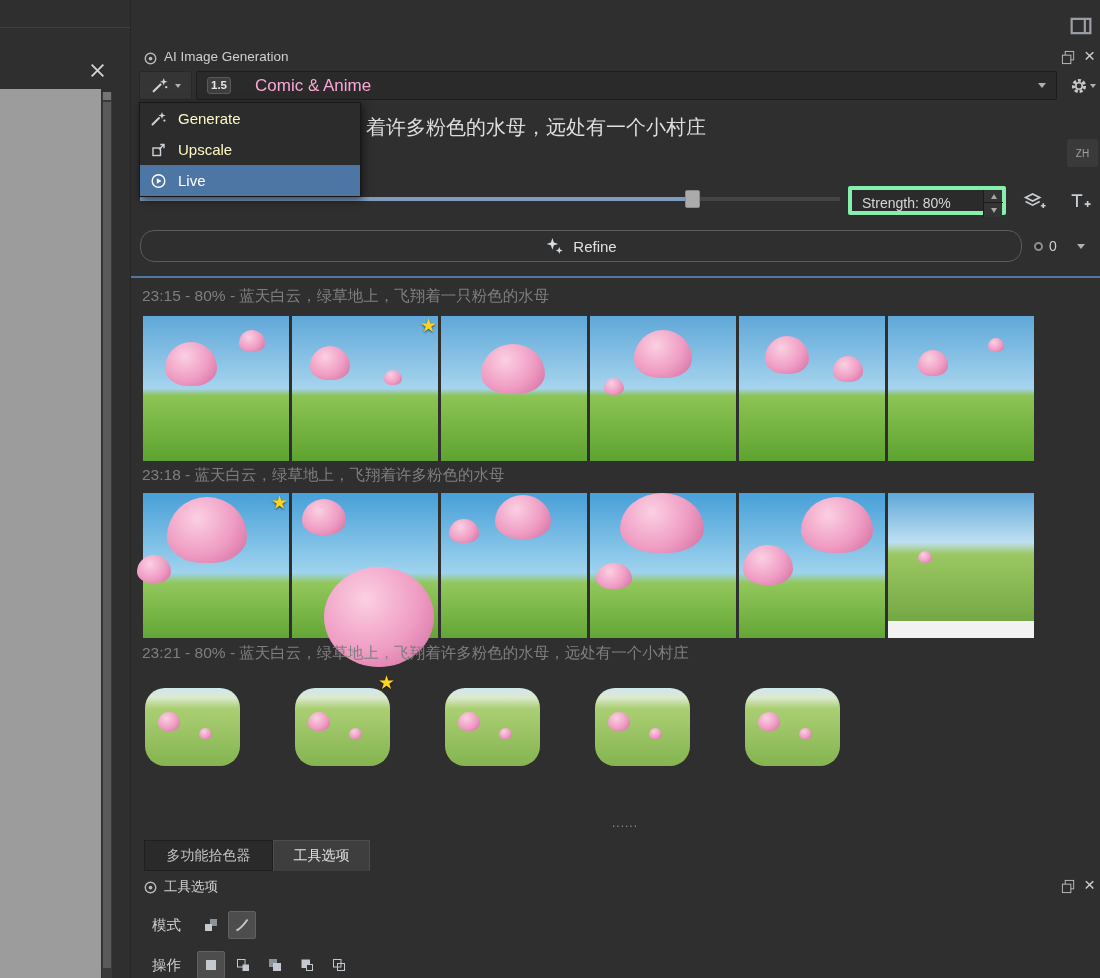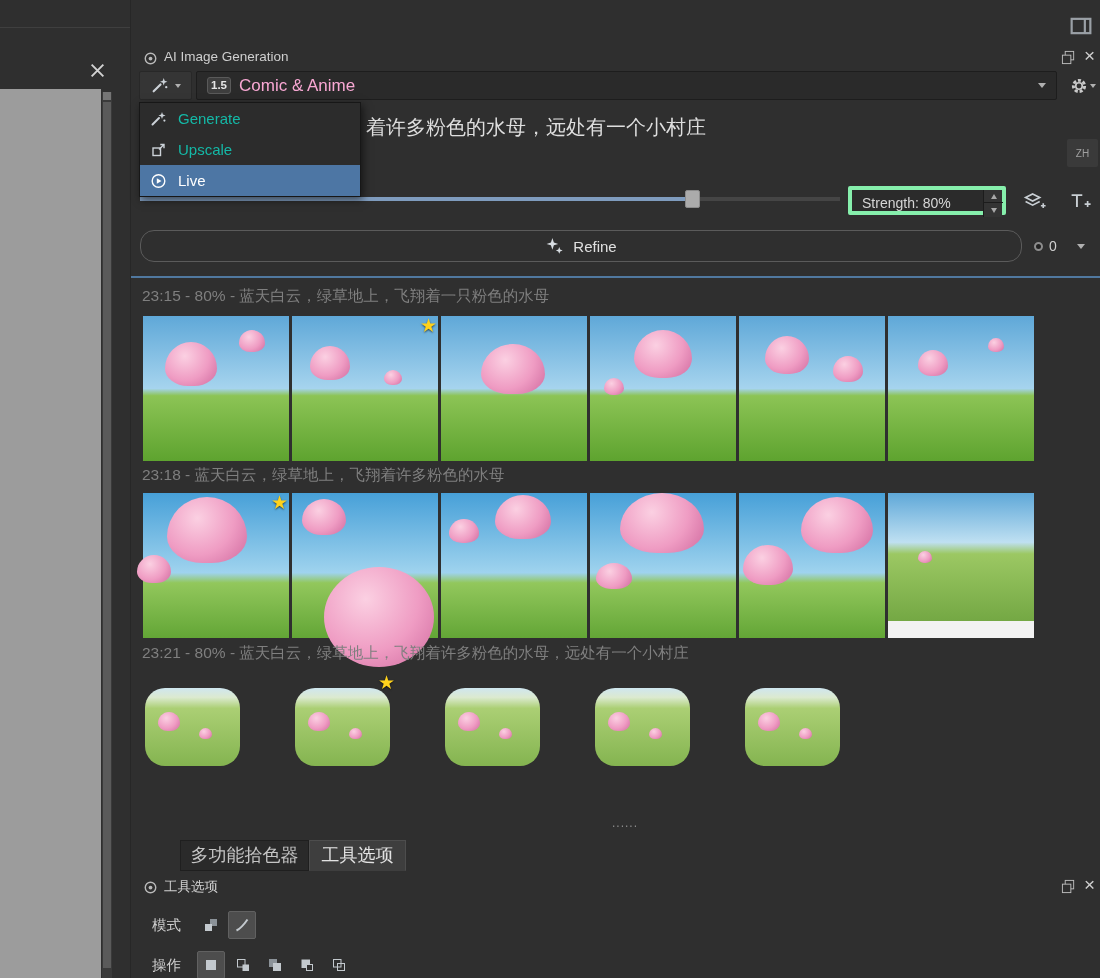--- a/index.html
+++ b/index.html
@@ -20,34 +20,34 @@
   .vthumb { position:absolute; left:1px; top:10px; width:8px; height:866px; background:#5a5a5a; }
 
   
   .dock-ic { position:absolute; }
   .dock-title { position:absolute; font-size:13.5px; color:#cfcfcf; }
   .float-btn, .x-btn { position:absolute; background:none; border:none; cursor:pointer; }
   .x-btn { font-size:19px; color:#cfcfcf; line-height:1; }
 
   
   .wand-btn { position:absolute; left:139px; top:71px; width:53px; height:29px; background:#353535; border:1px solid #282828; border-radius:2px; display:flex; align-items:center; justify-content:center; gap:6px; cursor:pointer; }
-  .combo { position:absolute; left:196px; top:71px; width:861px; height:29px; background:#2a2a2a; border:1px solid #1d1d1d; border-radius:2px; display:flex; align-items:center; gap:8px; padding:0 10px; cursor:pointer; }
+  .combo { position:absolute; left:196px; top:71px; width:861px; height:29px; background:#2a2a2a; border:1px solid #1d1d1d; border-radius:2px; display:flex; align-items:center; gap:24px; padding:0 10px; cursor:pointer; }
   .combo .badge { background:#3e3e3e; border:1px solid #5a5a5a; border-radius:3px; font-size:11.5px; font-weight:bold; color:#e6e6e6; padding:1px 3px; line-height:1.1; }
   .combo .cname { font-size:17px; color:#f9a8d4; flex:1; }
   .gear-btn { position:absolute; left:1066px; top:71px; width:33px; height:29px; background:none; border:none; display:flex; align-items:center; justify-content:center; gap:2px; cursor:pointer; }
   .caret { width:0; height:0; border-left:4px solid transparent; border-right:4px solid transparent; border-top:5px solid #b0b0b0; }
   .caret.sm { border-left-width:3px; border-right-width:3px; border-top-width:4px; }
 
   
   .prompt { position:absolute; left:366px; top:114px; font-size:20px; color:#dedede; white-space:nowrap; }
   .zh { position:absolute; left:1067px; top:139px; width:31px; height:28px; background:#3a3a3a; border-radius:2px; color:#a0a0a0; font-size:10px; display:flex; align-items:center; justify-content:center; }
 
   
   .menu { position:absolute; left:139px; top:102px; width:222px; background:#2c2c2c; border:1px solid #171717; box-shadow:2px 3px 8px rgba(0,0,0,.55); z-index:10; }
-  .mi { height:31px; display:flex; align-items:center; gap:11px; padding-left:10px; font-size:15px; color:#14b8a6; cursor:pointer; }
+  .mi { height:31px; display:flex; align-items:center; gap:11px; padding-left:10px; font-size:15px; color:#fef9c3; cursor:pointer; }
   .mi.sel { background:#4d76a4; color:#ffffff; }
 
   
   .slider { position:absolute; left:140px; top:189px; width:700px; height:20px; cursor:pointer; }
   .groove { position:absolute; left:0; top:8px; width:100%; height:4px; background:#454545; }
   .gfill { position:absolute; left:0; top:8px; width:552px; height:4px; background:#7f9cbe; }
   .handle { position:absolute; left:545px; top:1px; width:15px; height:18px; background:#ababab; border:1px solid #8b8b8b; border-radius:2px; }
   .spin { position:absolute; left:848px; top:186px; width:158px; height:29px; background:#2b2b2b; border:4px solid #86efac; border-radius:2px; }
   .spin .val { position:absolute; left:10px; top:0; height:27px; line-height:27px; font-size:14px; color:#d6d6d6; }
   .spin .btns { position:absolute; right:0; top:0; width:19px; height:27px; border-left:1px solid #1c1c1c; background:#343434; }
@@ -100,21 +100,21 @@
   .row1 .thumb:nth-child(6)::after  { display:none; }
   .row2 { gap:55px; }
   .row2 .thumb { width:95px; height:78px; border-radius:20px; background:linear-gradient(180deg,#cfe6ef 0%,#dcead0 12%,#abcf74 26%,#84b450 100%); }
   .row2 .thumb::before { width:22px; height:19px; left:13px; top:24px; }
   .row2 .thumb::after  { width:13px; height:11px; left:54px; top:40px; }
   .star { position:absolute; top:-2px; right:1px; font-size:19px; color:#ffd21c; text-shadow:0 1px 2px rgba(0,0,0,.65); z-index:2; font-family:"DejaVu Sans",sans-serif; }
   .row2 .star { top:-17px; right:-5px; }
   .more { position:absolute; left:580px; top:816px; width:90px; text-align:center; color:#8e8e8e; font-size:12px; letter-spacing:1px; }
 
   
-  .tab { position:absolute; top:840px; height:31px; line-height:29px; text-align:center; font-size:18px; cursor:pointer;margin-left:36px; }
+  .tab { position:absolute; top:840px; height:31px; line-height:29px; text-align:center; font-size:14px; cursor:pointer; }
   .tab1 { left:144px; width:129px; background:#2a2a2a; border:1px solid #1f1f1f; color:#c4c4c4; }
   .tab2 { left:273px; width:97px; background:#3e3e3e; border:1px solid #4d4d4d; border-bottom-color:#3e3e3e; color:#e2e2e2; }
 
   
   .lbl { position:absolute; font-size:14.5px; color:#d0d0d0; }
   .opt-btn { position:absolute; width:28px; height:28px; background:none; border:1px solid transparent; border-radius:2px; display:flex; align-items:center; justify-content:center; cursor:pointer; }
   .opt-btn.pressed { background:#4d4d4d; border-color:#616161; }
 </style>
 </head>
 <body>

